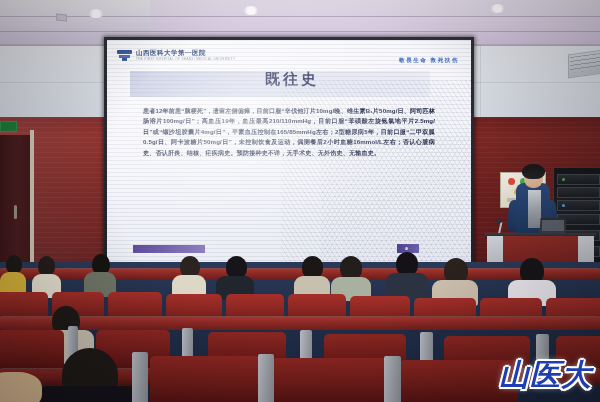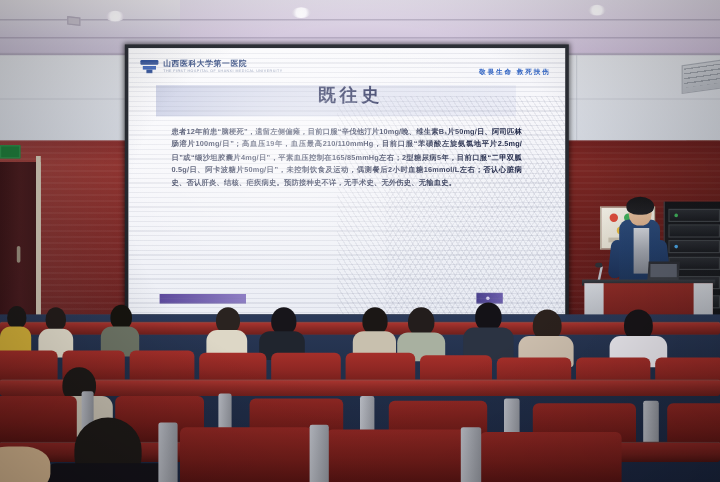--- a/index.html
+++ b/index.html
@@ -326,13 +326,14 @@
 
   <div class="seat-dark" style="left:150px;top:356px;width:110px;height:48px;"></div>
   <div class="seat-dark" style="left:272px;top:358px;width:116px;height:46px;"></div>
   <div class="seat-dark" style="left:400px;top:360px;width:118px;height:44px;"></div>
 
   <div class="post" style="left:132px;top:352px;width:16px;height:52px;"></div>
   <div class="post" style="left:258px;top:354px;width:16px;height:52px;"></div>
   <div class="post" style="left:384px;top:356px;width:17px;height:50px;"></div>
 
   <div class="vig"></div>
+  <div class="watermark">山医大</div>
 </div>
 
 </body></html>

